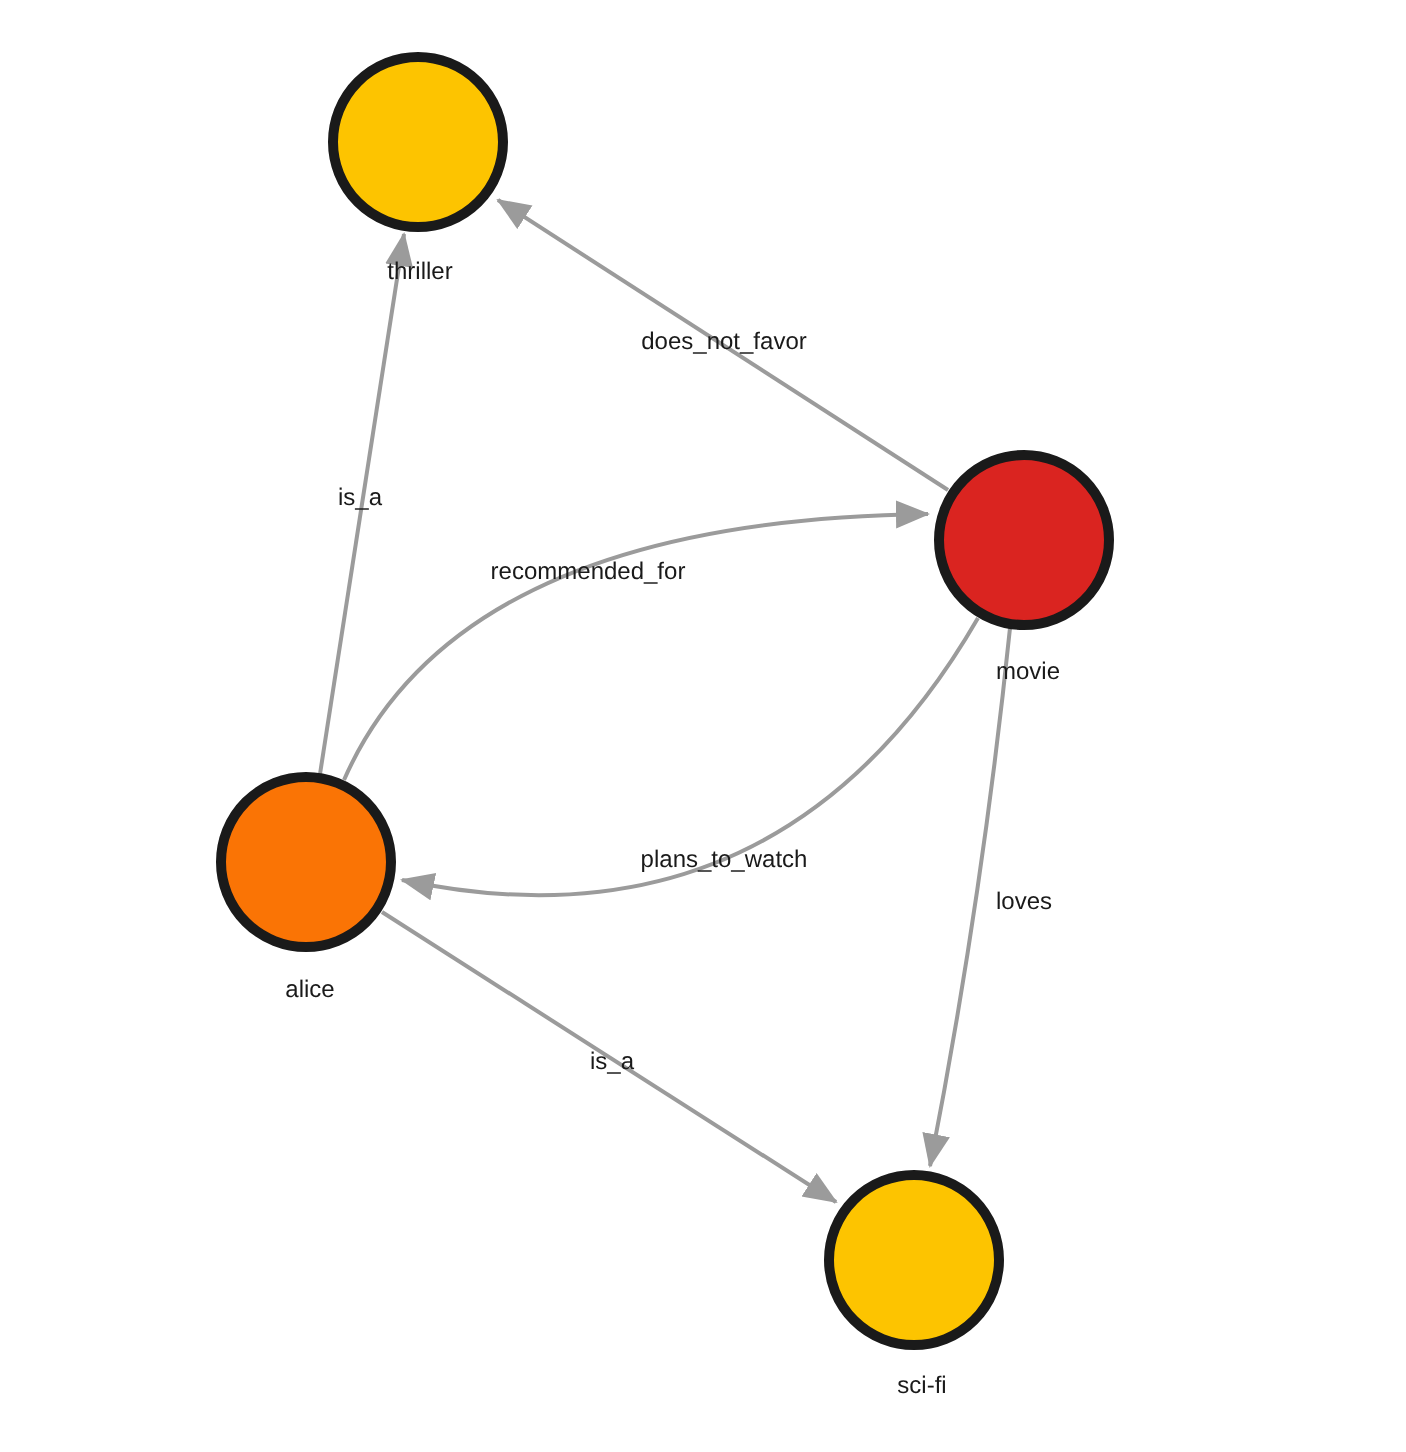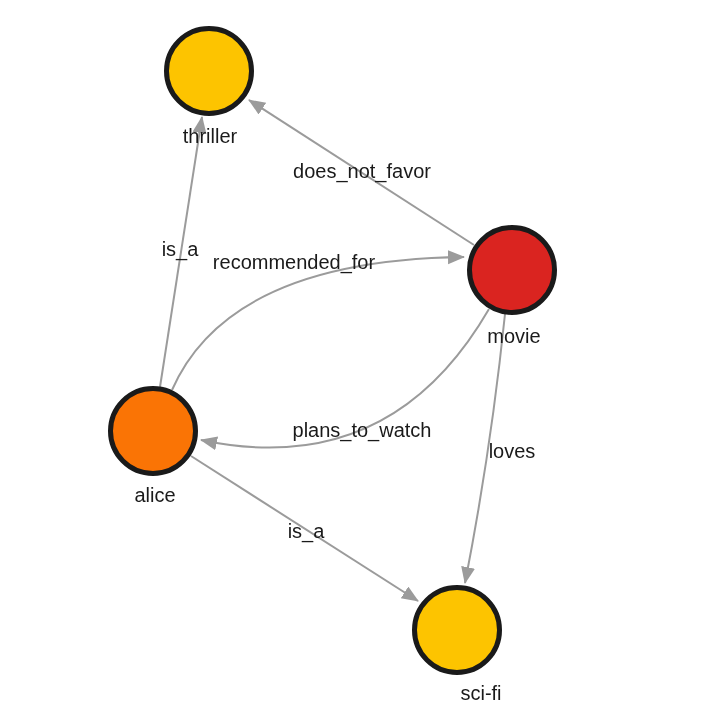--- a/index.html
+++ b/index.html
@@ -30,21 +30,21 @@
     stroke: none;
   }
   circle.node {
     stroke: #1a1a1a;
     stroke-width: 5;
     cursor: pointer;
   }
   .label {
     position: absolute;
     transform: translate(-50%, -50%);
-    font-size: 20px;
+    font-size: 12px;
     color: #1a1a1a;
     white-space: nowrap;
     line-height: 1.1;
     text-align: center;
   }
 </style>
 </head>
 <body>
 
 <div class="canvas">
@@ -64,21 +64,21 @@
 
     <circle class="node" cx="209" cy="71" r="42.5" fill="#FDC400"></circle>
     <circle class="node" cx="512" cy="270" r="42.5" fill="#DA2420"></circle>
     <circle class="node" cx="153" cy="431" r="42.5" fill="#FA7405"></circle>
     <circle class="node" cx="457" cy="630" r="42.5" fill="#FDC400"></circle>
   </svg>
 
   <div class="label" style="left:210px; top:136px">thriller</div>
   <div class="label" style="left:514px; top:336px">movie</div>
   <div class="label" style="left:155px; top:495px">alice</div>
-  <div class="label" style="left:481px; top:693px">sci-fi</div>
+  <div class="label" style="left:461px; top:693px">sci-fi</div>
 
   <div class="label" style="left:180px; top:249px">is_a</div>
   <div class="label" style="left:362px; top:171px">does_not_favor</div>
-  <div class="label" style="left:294px; top:262px">recommended_for</div>
+  <div class="label" style="left:294px; top:286px">recommended_for</div>
   <div class="label" style="left:362px; top:430px">plans_to_watch</div>
   <div class="label" style="left:512px; top:451px">loves</div>
   <div class="label" style="left:306px; top:531px">is_a</div>
 </div>
 
 </body></html>

